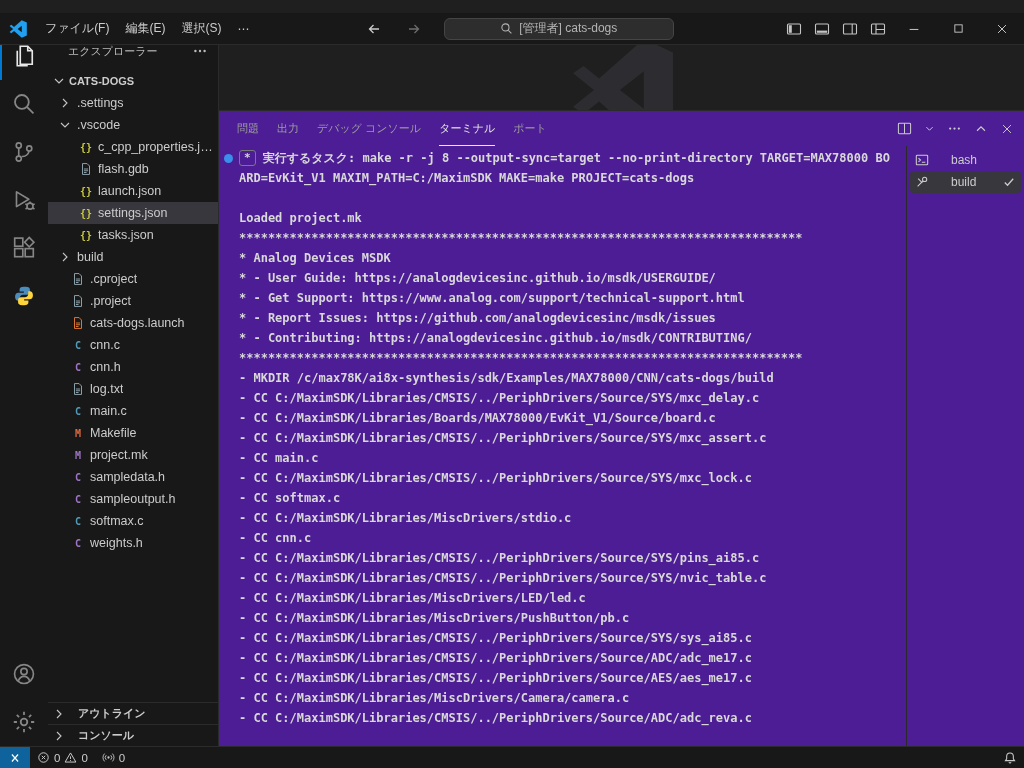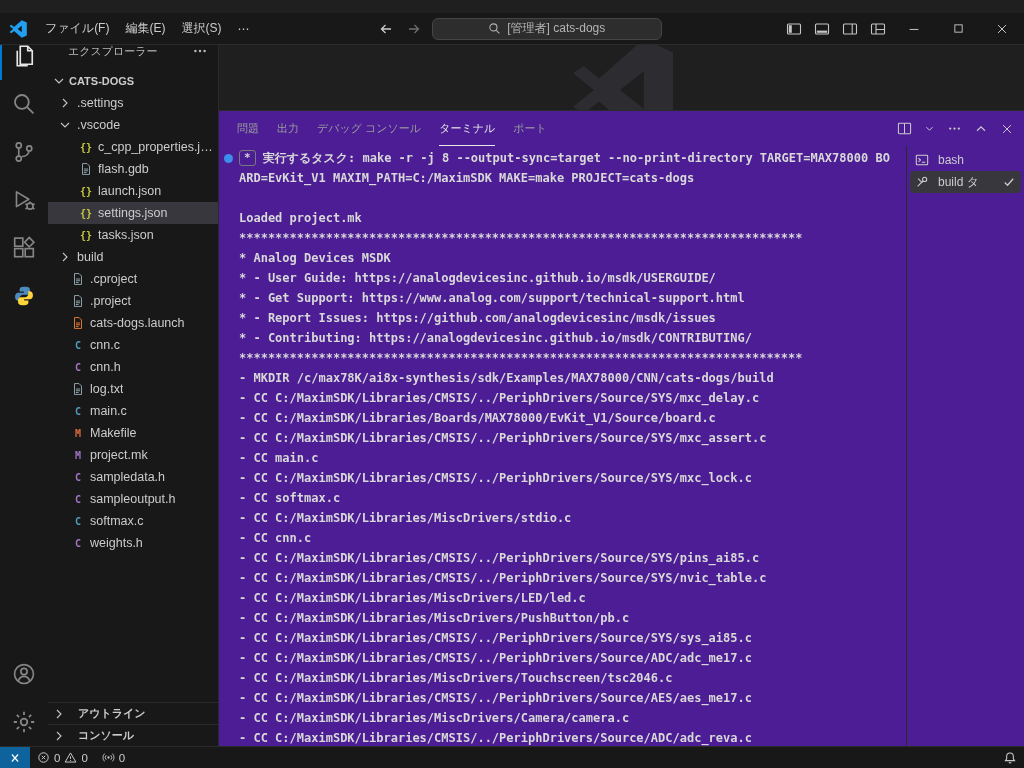--- a/index.html
+++ b/index.html
@@ -10,21 +10,21 @@
     -webkit-user-select:none; user-select:none;
   }
   .window { position:relative; width:1024px; height:768px; background:#1f1f1f; overflow:hidden; }
 
   
   .titlebar { position:absolute; top:13px; left:0; right:0; height:32px; background:#181818;
     border-bottom:1px solid #2b2b2b; display:flex; align-items:center; z-index:5; }
   .code-logo { width:18px; height:18px; margin:0 10px 0 9px; flex:none; display:flex; }
   .menus { display:flex; height:100%; }
   .menu-item { padding:0 8px; height:100%; display:flex; align-items:center; font-size:12px; color:#cccccc; cursor:default; }
-  .tb-center { flex:1; display:flex; align-items:center; justify-content:center; gap:8px; height:100%; min-width:0; }
+  .tb-center { flex:1; display:flex; align-items:center; justify-content:center; gap:20px; height:100%; min-width:0; }
   .nav-arrow { width:20px; height:20px; display:flex; align-items:center; justify-content:center; color:#cccccc; }
   .nav-arrow.dim { color:#6d6d6d; }
   .command-center { width:400px; max-width:44%; height:22px; background:#2d2d2d; border:1px solid #454545; border-radius:6px;
     display:flex; align-items:center; justify-content:center; gap:6px; font-size:12px; color:#b4b4b4; }
   .tb-right { display:flex; height:100%; align-items:center; }
   .tb-icon { width:28px; height:100%; display:flex; align-items:center; justify-content:center; color:#c5c5c5; }
   .win-btn { width:44px; height:100%; display:flex; align-items:center; justify-content:center; color:#cccccc; }
 
   
   .activitybar { position:absolute; left:0; top:32px; bottom:22px; width:48px; background:#181818;
@@ -65,21 +65,21 @@
   .panel-body { flex:1; min-height:0; display:flex; }
 
   
   .terminal { flex:1; min-width:0; position:relative; padding:2px 4px 0 20px; overflow:hidden;
     font-family:"DejaVu Sans Mono", monospace; font-size:12px; font-weight:bold; line-height:20px; color:#d8d8d8; }
   .t-line { height:20px; white-space:pre; overflow:hidden; }
   .cmd-dot { position:absolute; left:5px; top:8px; width:9px; height:9px; border-radius:50%; background:var(--deco-blue); }
   .badge { display:inline-block; border:1px solid #7a7a7a; border-radius:3px; padding:0 4px; margin-right:7px;
     font-size:11px; line-height:14px; color:#d6d6d6; vertical-align:1px; }
   .term-list { width:118px; flex:none; border-left:1px solid #2b2b2b; padding:3px 3px; font-size:12px; }
-  .term-item { height:22px; display:flex; align-items:center; gap:9px; padding:0 5px; color:#cccccc; border-radius:4px; cursor:pointer; }
+  .term-item { height:22px; display:flex; align-items:center; gap:22px; padding:0 5px; color:#cccccc; border-radius:4px; cursor:pointer; }
   .term-item.selected { background:#37373d; }
   .ti-icon { display:flex; flex:none; }
   .ti-label { white-space:nowrap; overflow:hidden; flex:1; min-width:0; }
   .check { display:flex; flex:none; margin-left:auto; }
 
   
   .statusbar { position:absolute; left:0; right:0; bottom:0; height:22px; background:#181818; border-top:1px solid #2b2b2b;
     display:flex; align-items:center; font-size:12px; color:#cccccc; z-index:6; }
   .sb-remote { width:30px; height:100%; flex:none; background:var(--remote-bg); color:#ffffff;
     display:flex; align-items:center; justify-content:center; cursor:pointer; }
@@ -478,21 +478,20 @@
             <div class="t-line">- CC C:/MaximSDK/Libraries/CMSIS/../PeriphDrivers/Source/SYS/mxc_lock.c</div>
             <div class="t-line">- CC softmax.c</div>
             <div class="t-line">- CC C:/MaximSDK/Libraries/MiscDrivers/stdio.c</div>
             <div class="t-line">- CC cnn.c</div>
             <div class="t-line">- CC C:/MaximSDK/Libraries/CMSIS/../PeriphDrivers/Source/SYS/pins_ai85.c</div>
             <div class="t-line">- CC C:/MaximSDK/Libraries/CMSIS/../PeriphDrivers/Source/SYS/nvic_table.c</div>
             <div class="t-line">- CC C:/MaximSDK/Libraries/MiscDrivers/LED/led.c</div>
             <div class="t-line">- CC C:/MaximSDK/Libraries/MiscDrivers/PushButton/pb.c</div>
             <div class="t-line">- CC C:/MaximSDK/Libraries/CMSIS/../PeriphDrivers/Source/SYS/sys_ai85.c</div>
             <div class="t-line">- CC C:/MaximSDK/Libraries/CMSIS/../PeriphDrivers/Source/ADC/adc_me17.c</div>
-            <div class="t-line">- CC C:/MaximSDK/Libraries/MiscDrivers/Touchscreen/tsc2046.c</div>
             <div class="t-line">- CC C:/MaximSDK/Libraries/CMSIS/../PeriphDrivers/Source/AES/aes_me17.c</div>
             <div class="t-line">- CC C:/MaximSDK/Libraries/MiscDrivers/Camera/camera.c</div>
             <div class="t-line">- CC C:/MaximSDK/Libraries/CMSIS/../PeriphDrivers/Source/ADC/adc_reva.c</div>
           </div>
         <div class="term-list" id="term-list">
             <div class="term-item">
               <span class="ti-icon">
                 <svg width="14" height="14" viewBox="0 0 16 16" fill="none" stroke="currentColor" stroke-width="1.2">
                   <rect x="1.5" y="2.5" width="13" height="11" rx="1"></rect>
                   <path d="M4 6l2.3 2L4 10M7.8 10.5h4"></path>

